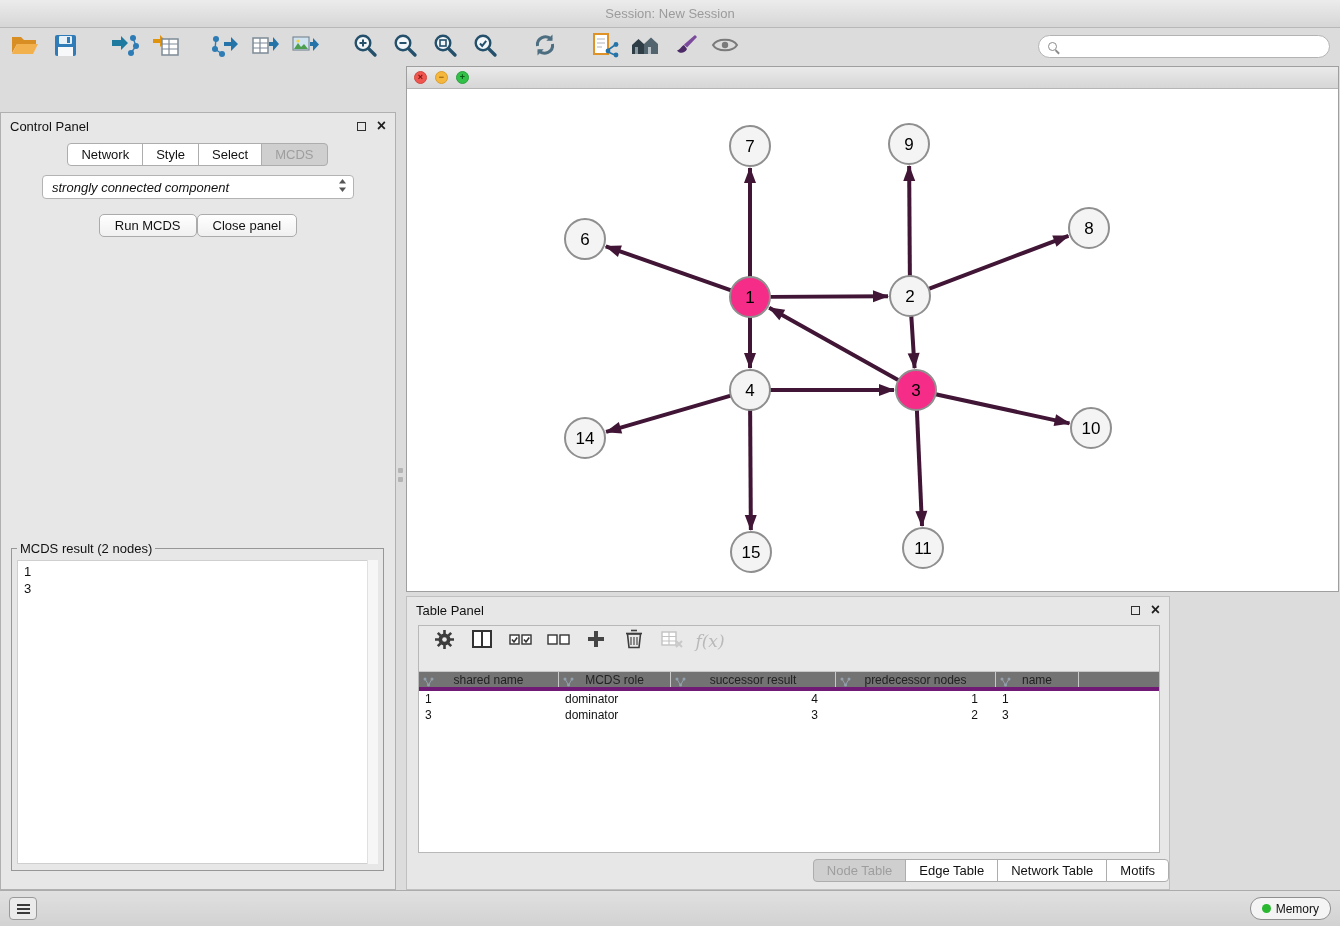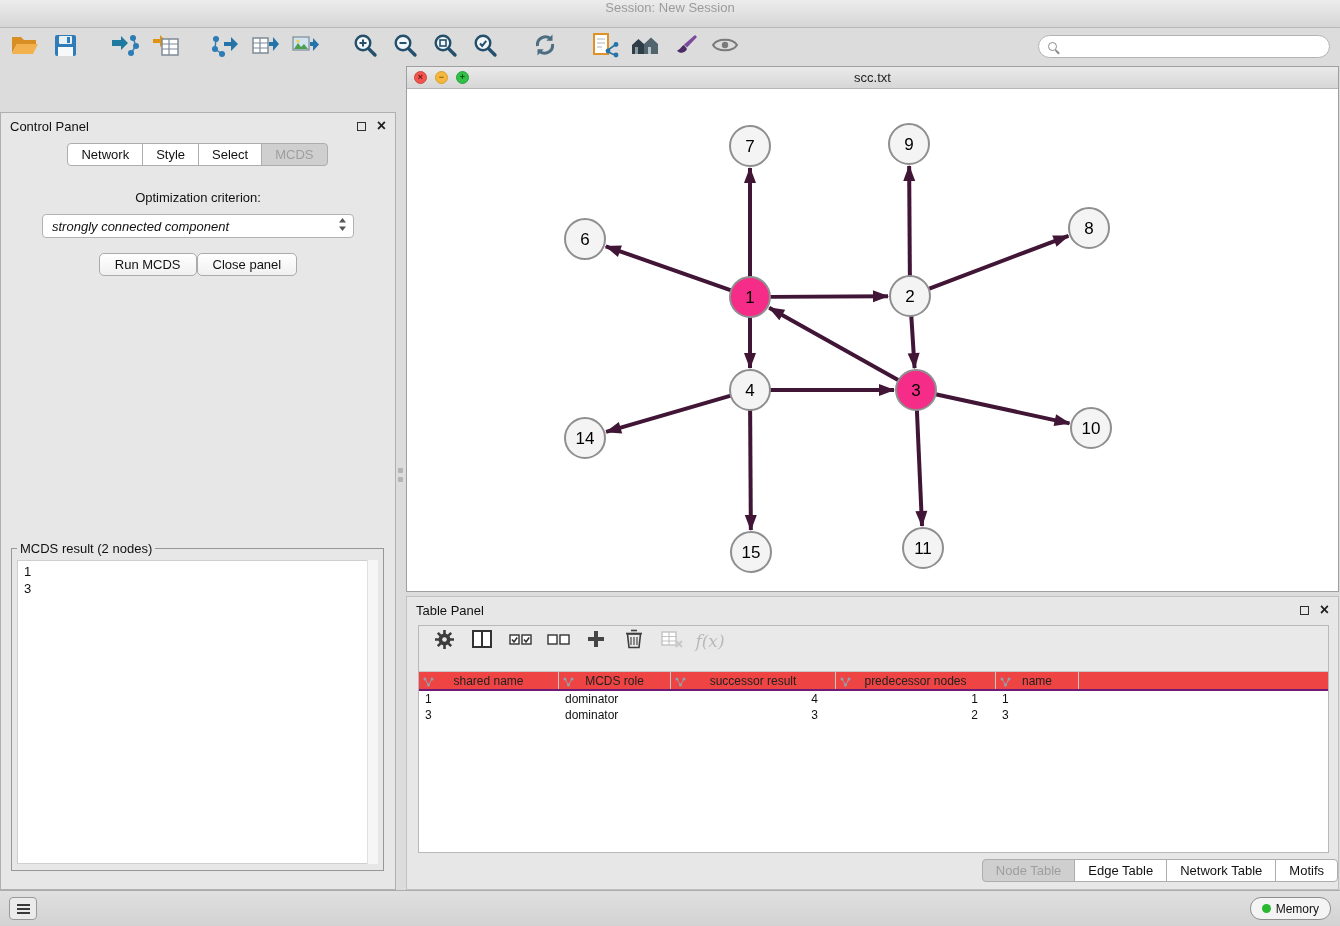--- a/index.html
+++ b/index.html
@@ -2,21 +2,21 @@
 <html><head>
 <meta charset="utf-8">
 <style>
   * { margin:0; padding:0; box-sizing:border-box; }
   html,body { width:1340px; height:926px; }
   body { position:relative; background:#dcdcdc; font-family:"Liberation Sans",sans-serif; overflow:hidden; color:#111; }
 
   
   .titlebar { position:absolute; top:0; left:0; right:0; height:28px;
     background:linear-gradient(#ececec,#d6d6d6); border-bottom:1px solid #b8b8b8;
-    display:flex; justify-content:center; font-size:13px; color:#9b9b9b; }
+    display:flex; align-items:center; justify-content:center; font-size:13px; color:#9b9b9b; }
 
   
   .main-toolbar { position:absolute; top:28px; left:0; right:0; height:38px;
     display:flex; align-items:center; padding-left:8px; }
   .tb-icons { display:flex; align-items:center; }
   .tb-btn { width:34px; height:32px; display:flex; align-items:center; justify-content:center;
     margin-right:6px; border-radius:4px; cursor:default; }
   .tb-btn.grp { margin-left:20px; }
   .searchbox { position:absolute; right:10px; top:7px; width:292px; height:23px; background:#fff;
     border:1px solid #b3b3b3; border-radius:12px; display:flex; align-items:center; padding-left:9px; }
@@ -69,30 +69,30 @@
   .light { width:13px; height:13px; border-radius:50%; display:flex; align-items:center;
     justify-content:center; font-size:9px; font-weight:bold; line-height:1; cursor:default; }
   .light.red { background:#f0564f; border:1px solid #ce4840; color:#701310; }
   .light.yellow { background:#f6b73e; border:1px solid #d99e2e; color:#8a5d06; }
   .light.green { background:#33c048; border:1px solid #2aa13c; color:#0a5b15; }
   .net-title { position:absolute; left:0; right:0; text-align:center; font-size:13px; color:#222; }
   .canvas { position:absolute; top:22px; left:0; right:0; bottom:0; background:#fff; }
   svg.graph { width:100%; height:100%; display:block; }
 
   
-  .table-panel { position:absolute; left:406px; top:596px; width:933px; height:294px;
+  .table-panel { position:absolute; left:406px; top:596px; width:764px; height:294px;
     background:#e7e7e7; border:1px solid #c0c0c0; }
   .tp-body { position:absolute; left:11px; right:9px; top:28px; bottom:36px; background:#fff;
     border:1px solid #b8b8b8; }
   .tp-toolbar { height:46px; background:#e9e9e9; border-bottom:1px solid #c8c8c8;
     display:flex; align-items:flex-start; padding-left:10px; }
   .tp-btn { width:30px; height:30px; display:flex; align-items:center; justify-content:center;
     margin-right:8px; cursor:default; }
   .fx-txt { font-family:"DejaVu Serif",serif; font-style:italic; font-size:17px; color:#b9b9b9; }
-  .tbl-hdr { display:flex; height:19px; background:#ef4444; border-bottom:2px solid #701a75; }
+  .tbl-hdr { display:flex; height:19px; background:#737373; border-bottom:4px solid #701a75; }
   .tbl-hcell { position:relative; border-right:1px solid #c9c9c9; display:flex; align-items:center;
     justify-content:center; font-size:12px; color:#222; flex:none; }
   .tbl-hcell .hicon { position:absolute; left:4px; top:4px; }
   .tbl-row { display:flex; height:16px; }
   .tbl-cell { font-size:12px; padding:1px 6px; color:#111; flex:none; overflow:hidden; white-space:nowrap; }
   .tbl-cell.align-right { text-align:right; padding-right:18px; }
   .tp-tabs { position:absolute; bottom:7px; left:0; right:0; display:flex; justify-content:flex-end; }
 
   
   .statusbar { position:absolute; left:0; right:0; bottom:0; height:36px;
@@ -248,21 +248,20 @@
     <span class="spacer"></span>
     <span class="float-box"></span>
     <span class="close-x">×</span>
   </div>
   <div class="seg-row" id="cp-tabs">
       <div class="seg">Network</div>
       <div class="seg">Style</div>
       <div class="seg">Select</div>
       <div class="seg active">MCDS</div>
     </div>
-  <div class="opt-label">Optimization criterion:</div>
   <div class="selectbox">
     <span class="grow">strongly connected component</span>
     <span>
       <svg width="9" height="15" viewBox="0 0 9 15">
           <path d="M4.5 1 L8 5.4 H1 Z" fill="#555"></path>
           <path d="M4.5 14 L1 9.6 H8 Z" fill="#555"></path>
         </svg>
     </span>
   </div>
   <div class="btn-row">
@@ -281,21 +280,20 @@
   <div class="dots"></div>
 </div>
 
 <div class="net-window">
   <div class="net-titlebar">
     <div class="lights">
       <span class="light red">×</span>
       <span class="light yellow">−</span>
       <span class="light green">+</span>
     </div>
-    <div class="net-title">scc.txt</div>
   </div>
   <div class="canvas">
     <svg class="graph" id="graph-svg" viewBox="0 0 931 502">
         <defs>
           <marker id="arrow" markerUnits="userSpaceOnUse" markerWidth="18" markerHeight="14" refX="16" refY="7" orient="auto">
             <path d="M1 1 L17 7 L1 13 Z" fill="#401535"></path>
           </marker>
         </defs>
         <line x1="343" y1="188" x2="343" y2="79" stroke="#401535" stroke-width="4" marker-end="url(#arrow)"></line>
         <line x1="324.1317639798796" y1="201.36752915656376" x2="198.75505962213242" y2="157.2957179277799" stroke="#401535" stroke-width="4" marker-end="url(#arrow)"></line>

